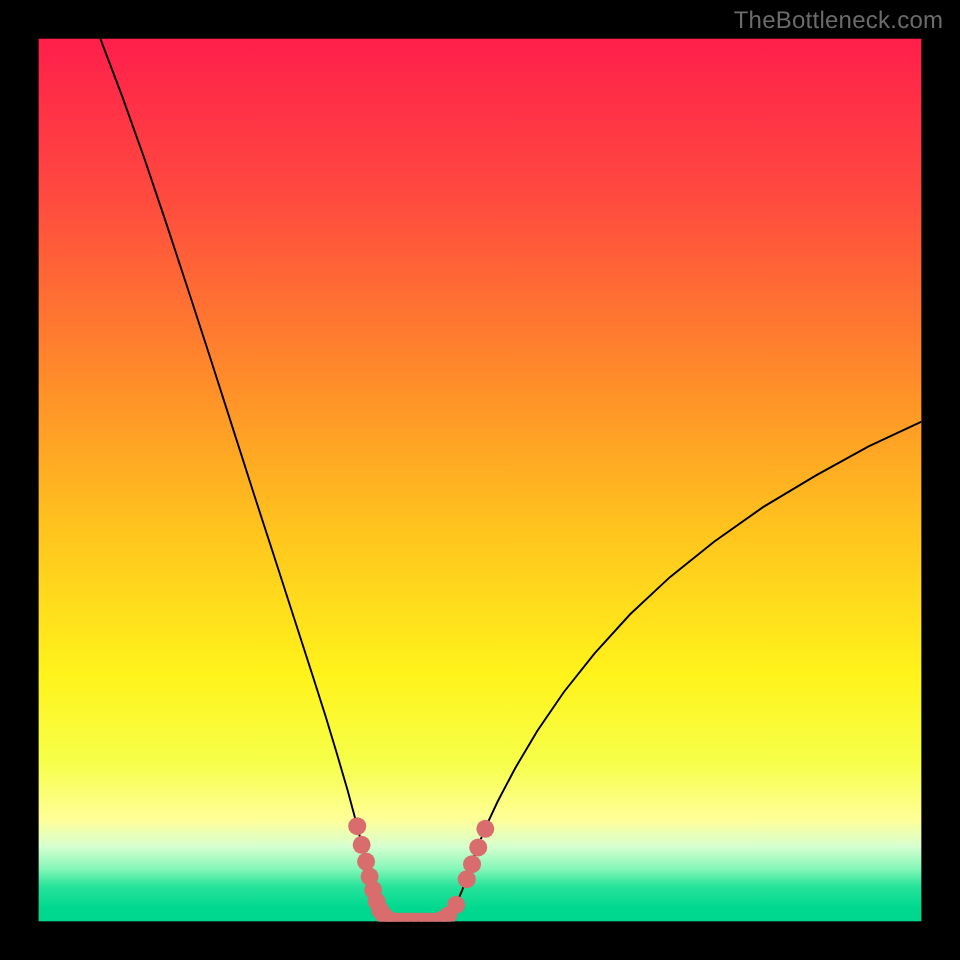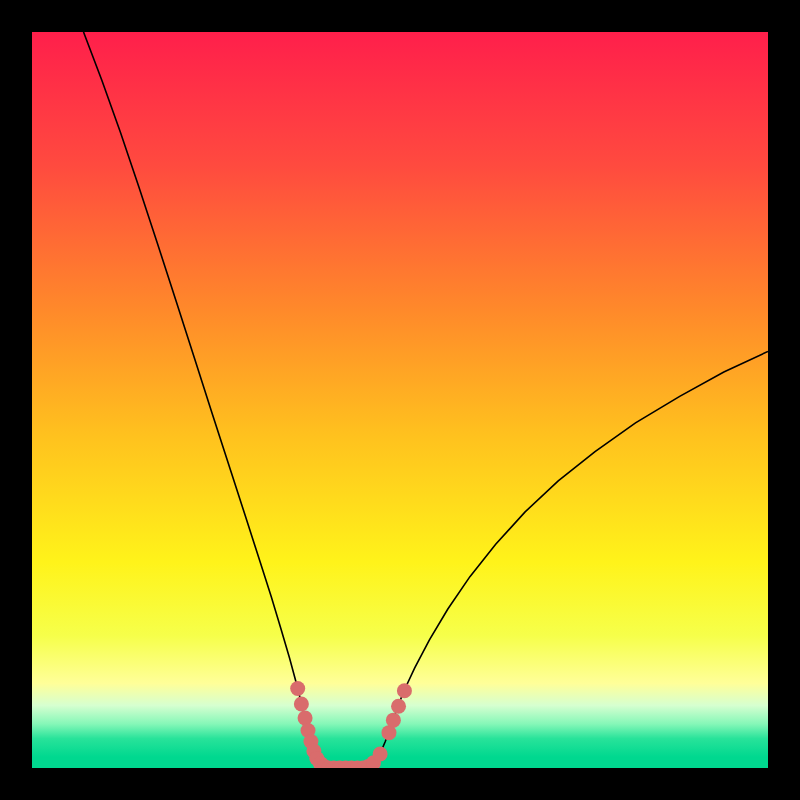--- a/index.html
+++ b/index.html
@@ -34,20 +34,21 @@
     font-size: 20px;
     font-weight: 400;
     letter-spacing: 0.2px;
   }
   svg { display: block; }
 </style>
 </head>
 <body>
 
 <div class="frame">
+  <div class="watermark">TheBottleneck.com</div>
   <div class="plot">
     <svg id="chart-svg" viewBox="0 0 736 736" width="736" height="736">
       <defs>
         <linearGradient id="bg-grad" x1="0" y1="0" x2="0" y2="1">
             <stop offset="0.00%" stop-color="#ff1f4b"></stop>
             <stop offset="18.00%" stop-color="#ff4a3f"></stop>
             <stop offset="38.00%" stop-color="#ff8a2a"></stop>
             <stop offset="55.00%" stop-color="#ffc21e"></stop>
             <stop offset="72.00%" stop-color="#fff31a"></stop>
             <stop offset="82.00%" stop-color="#f6ff4a"></stop>

